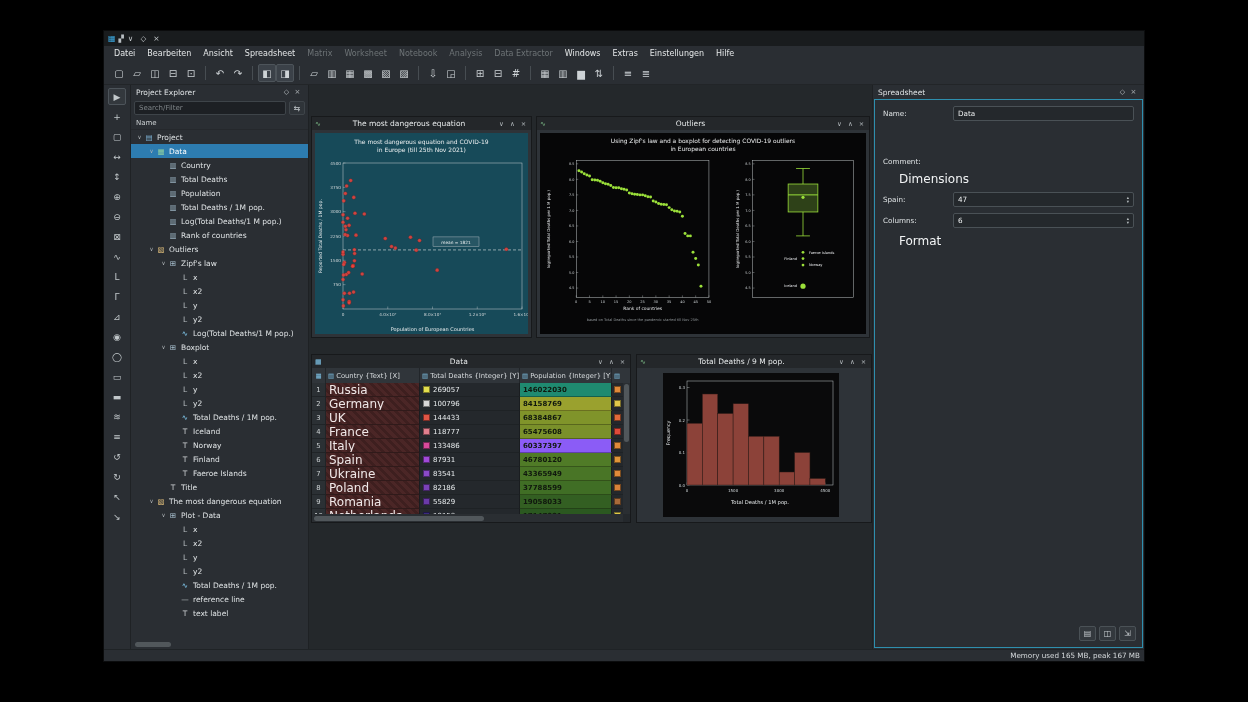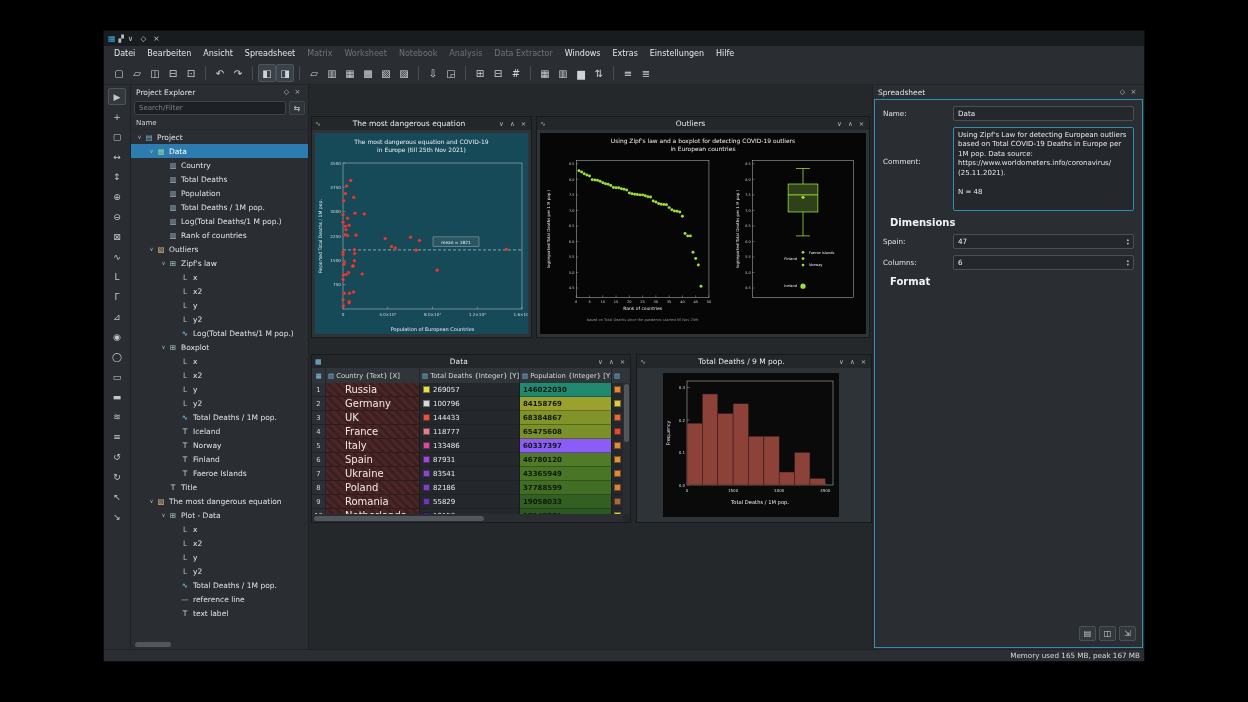--- a/index.html
+++ b/index.html
@@ -52,37 +52,37 @@
   .sub-content{flex:1;position:relative;overflow:hidden}
   .page{position:absolute}
   svg text{font-family:"DejaVu Sans","Liberation Sans",sans-serif}
   
   .dt-head{display:flex;height:15px;background:#30353a;font-size:6.8px;color:#d6dadd;flex:0 0 auto}
   .dt-hc{display:flex;align-items:center;gap:2px;padding:0 2px;border-right:1px solid #22262a;overflow:hidden;white-space:nowrap;flex:0 0 auto}
   .dt-hc .hic{color:#7fc4e8;font-size:6.5px}
   .dt-body{flex:1;overflow:hidden}
   .dt-row{display:flex;height:14px}
   .dt-num{width:14px;background:#2b3034;color:#ccd1d3;display:flex;align-items:center;justify-content:center;font-size:6.8px;border-right:1px solid #202427;border-bottom:1px solid #202427;flex:0 0 auto}
-  .dt-country{width:94px;color:#f0e8e8;font-size:10px;display:flex;align-items:center;padding-left:19px;border-right:1px solid #1a1d20;border-bottom:1px solid #301a1a;background:repeating-linear-gradient(45deg,#4b2626 0 3px,#3e1f1f 3px 6px);flex:0 0 auto;overflow:hidden;white-space:nowrap}
+  .dt-country{width:94px;color:#f0e8e8;font-size:12px;display:flex;align-items:center;padding-left:3px;border-right:1px solid #1a1d20;border-bottom:1px solid #301a1a;background:repeating-linear-gradient(45deg,#4b2626 0 3px,#3e1f1f 3px 6px);flex:0 0 auto;overflow:hidden;white-space:nowrap}
   .dt-deaths{width:100px;background:#24282c;display:flex;align-items:center;gap:3px;padding-left:3px;font-size:7px;color:#e8ecee;border-right:1px solid #1a1d20;border-bottom:1px solid #1e2225;flex:0 0 auto}
   .dt-pop{width:92px;font-size:7px;color:#10180e;display:flex;align-items:center;padding-left:3px;border-right:1px solid #1a1d20;border-bottom:1px solid rgba(0,0,0,.3);flex:0 0 auto;font-weight:bold}
   .dt-extra{flex:1;background:#24282c;display:flex;align-items:center;padding-left:2px;border-bottom:1px solid #1e2225;min-width:0}
   .swatch{width:7px;height:7px;border:1px solid rgba(0,0,0,.45);flex:0 0 auto}
   .dt-vscroll{position:absolute;right:0;top:15px;bottom:8px;width:7px;background:#2a2e32}
   .dt-vscroll .thumb{position:absolute;left:1px;right:1px;top:1px;height:58px;background:#51575b;border-radius:2.5px}
   .dt-hscroll{position:absolute;left:0;right:7px;bottom:0;height:8px;background:#2a2e32}
   .dt-hscroll .thumb{position:absolute;left:2px;top:1.5px;width:170px;height:5px;background:#51575b;border-radius:2.5px}
   
   .propdock{width:272px;background:#2a2e33;border-left:1px solid #1e2124;display:flex;flex-direction:column;flex:0 0 auto}
   .props{flex:1;border:1px solid #2e8fae;margin:0 1px 1px 1px;padding:6px 8px;position:relative;overflow:hidden}
   .prow{display:flex;margin-bottom:6px}
   .plabel{width:70px;font-size:7.2px;color:#dfe3e5;padding-top:3px;flex:0 0 auto}
   .pinput{flex:1;height:15px;background:#24282c;border:1px solid #4a5156;border-radius:2px;font-size:7.2px;color:#eceeef;display:flex;align-items:center;padding:0 4px}
   .comment-box{flex:1;height:84px;background:#24282c;border:1px solid #2e8fae;border-radius:2px;font-size:7px;color:#e6e9ea;padding:3px 4px;line-height:1.35;white-space:pre-wrap;overflow:hidden}
-  .psection{font-size:10px;font-weight:bold;color:#f2f4f5;margin:5px 7px 6px}
+  .psection{font-size:12px;font-weight:normal;color:#f2f4f5;margin:5px 16px 6px}
   .spin-arrows{margin-left:auto;display:flex;flex-direction:column;color:#b9bfc2;line-height:4px;font-size:4.5px;align-items:center}
   .cb{width:9px;height:9px;border:1px solid #72787c;border-radius:2px;background:#26292d;margin-top:2px}
   .props-footer{position:absolute;right:6px;bottom:6px;display:flex;gap:3px}
   .fbtn{width:17px;height:15px;border:1px solid #4a5156;border-radius:2px;background:#33383d;color:#ccd1d4;font-size:8px;display:flex;align-items:center;justify-content:center}
   
   .statusbar{height:12px;background:#2a2e33;border-top:1px solid #1f2326;display:flex;align-items:center;justify-content:flex-end;font-size:7.2px;color:#d6dadd;padding-right:4px;flex:0 0 auto}
 </style>
 </head>
 <body>
 
@@ -789,23 +789,20 @@
         <span class="dkbtn">◇</span>
         <span class="dkbtn">×</span>
       </div>
       <div class="props">
         <div class="prow">
           <div class="plabel">Name:</div>
           <div class="pinput">Data</div>
         </div>
         <div class="prow">
           <div class="plabel" style="padding-top:30px">Comment:</div>
-          <div class="comment-box">Using Zipf's Law for detecting European outliers based on Total COVID-19 Deaths in Europe per 1M pop. Data source: https://www.worldometers.info/coronavirus/ (25.11.2021).
-
-N = 48</div>
         </div>
         <div class="psection">Dimensions</div>
         <div class="prow">
           <div class="plabel">Spain:</div>
           <div class="pinput">
             <span>47</span>
             <span class="spin-arrows">
                 <span>▴</span>
                 <span>▾</span>
               </span>

